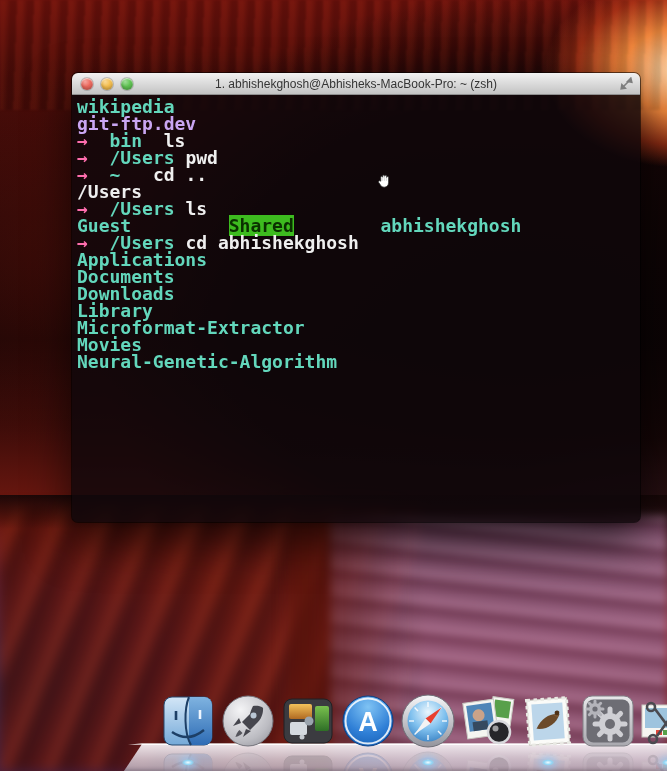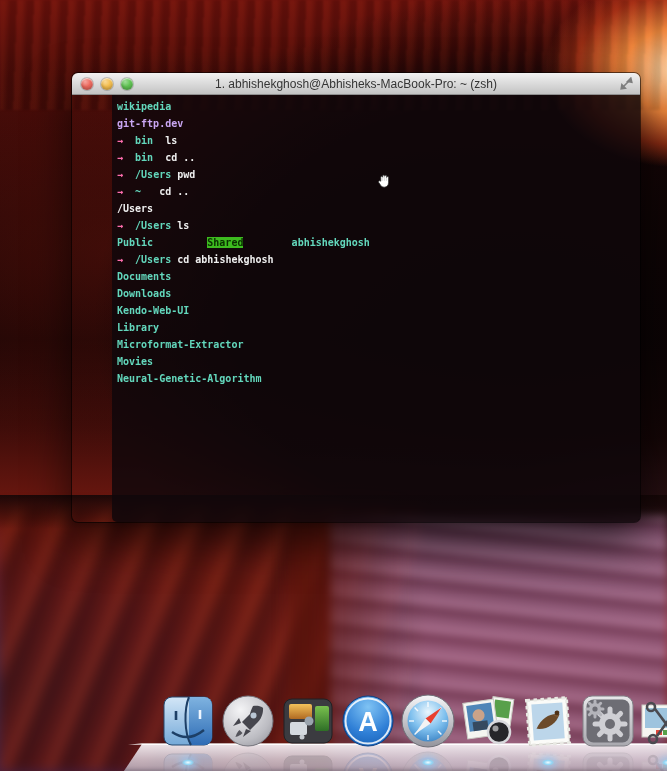--- a/index.html
+++ b/index.html
@@ -35,21 +35,21 @@
     border-radius:6px;box-shadow:0 18px 45px rgba(0,0,0,.65),0 0 0 1px rgba(0,0,0,.55);}
   .titlebar{position:relative;height:21px;border-radius:6px 6px 0 0;
     background:linear-gradient(180deg,#f2f2f2,#d6d6d6 60%,#c3c3c3);
     border-bottom:1px solid #8f8f8f;display:flex;align-items:center;}
   .traffic-lights{display:flex;gap:8px;padding-left:9px;}
   .tl{width:12px;height:12px;border-radius:50%;box-shadow:inset 0 1px 1px rgba(255,255,255,.7),inset 0 -2px 3px rgba(0,0,0,.25),0 0 0 1px rgba(0,0,0,.18);}
   .win-title{position:absolute;left:0;right:0;text-align:center;font-size:12px;color:#353535;pointer-events:none;}
   .resize-glyph{position:absolute;right:7px;top:4px;}
   .terminal-body{position:absolute;left:0;right:0;top:22px;bottom:0;
     background:rgba(15,7,11,.84);border-radius:0 0 5px 5px;overflow:hidden;
-    padding:3px 0 0 5px;font-family:"DejaVu Sans Mono",monospace;font-size:10px;line-height:17px;margin-left:40px;}
+    padding:3px 0 0 5px;font-family:"DejaVu Sans Mono",monospace;font-size:18px;line-height:17px;}
   .tline{white-space:pre;}
   .c-t{color:var(--teal);font-weight:bold;}
   .c-p{color:var(--pink);font-weight:bold;}
   .c-w{color:var(--white);font-weight:bold;}
   .c-v{color:var(--violet);font-weight:bold;}
   .c-g{color:var(--sharedFg);background:var(--sharedBg);font-weight:bold;}
 
   
   .hand-cursor{position:absolute;left:376px;top:172px;width:17px;height:19px;z-index:9;}
 
@@ -99,30 +99,29 @@
           <line x1="3" y1="10" x2="10" y2="3"></line>
           <polygon points="10.8,1.2 11.8,5.2 7.6,4.4"></polygon>
           <polygon points="1.2,11.8 1.9,7.7 5.3,11.2"></polygon>
         </g>
       </svg>
     </div>
     <div class="terminal-body" id="term">
         <div class="tline"><span class="c-t">wikipedia</span></div>
         <div class="tline"><span class="c-v">git-ftp.dev</span></div>
         <div class="tline"><span class="c-p">→</span><span class="c-w">  </span><span class="c-t">bin</span><span class="c-w">  </span><span class="c-w">ls</span></div>
-        <div class="tline"><span class="c-p">→</span><span class="c-w">  </span><span class="c-t">bin</span><span class="c-w">  </span><span class="c-w">cd ..</span></div>
         <div class="tline"><span class="c-p">→</span><span class="c-w">  </span><span class="c-t">/Users</span><span class="c-w"> </span><span class="c-w">pwd</span></div>
         <div class="tline"><span class="c-p">→</span><span class="c-w">  </span><span class="c-t">~</span><span class="c-w">   </span><span class="c-w">cd ..</span></div>
         <div class="tline"><span class="c-w">/Users</span></div>
         <div class="tline"><span class="c-p">→</span><span class="c-w">  </span><span class="c-t">/Users</span><span class="c-w"> </span><span class="c-w">ls</span></div>
-        <div class="tline"><span class="c-t">Public</span><span class="c-w">         </span><span class="c-g">Shared</span><span class="c-w">        </span><span class="c-t">abhishekghosh</span></div>
+        <div class="tline"><span class="c-t">Guest</span><span class="c-w">         </span><span class="c-g">Shared</span><span class="c-w">        </span><span class="c-t">abhishekghosh</span></div>
         <div class="tline"><span class="c-p">→</span><span class="c-w">  </span><span class="c-t">/Users</span><span class="c-w"> </span><span class="c-w">cd abhishekghosh</span></div>
+        <div class="tline"><span class="c-t">Applications</span></div>
         <div class="tline"><span class="c-t">Documents</span></div>
         <div class="tline"><span class="c-t">Downloads</span></div>
-        <div class="tline"><span class="c-t">Kendo-Web-UI</span></div>
         <div class="tline"><span class="c-t">Library</span></div>
         <div class="tline"><span class="c-t">Microformat-Extractor</span></div>
         <div class="tline"><span class="c-t">Movies</span></div>
         <div class="tline"><span class="c-t">Neural-Genetic-Algorithm</span></div>
       </div>
   </div>
 
   <svg class="hand-cursor" viewBox="0 0 20 22">
     <path fill="#ffffff" stroke="#2c2c2c" stroke-width="0.9" d="M5.6 10.2 V6.0 a1.15 1.15 0 0 1 2.3 0 V4.6 a1.15 1.15 0 0 1 2.3 0 V4.9 a1.15 1.15 0 0 1 2.3 0 V6.3 a1.15 1.15 0 0 1 2.3 0 v5.6 c0 3.6-1.9 5.8-5.0 5.8 -2.5 0-3.8-1.0-4.9-3.1 L3.2 12.3 c-.5-.95-.15-1.9.65-2.2 .75-.3 1.35.05 1.75.6z"></path>
     <g stroke="#bdbdbd" stroke-width="0.7">

